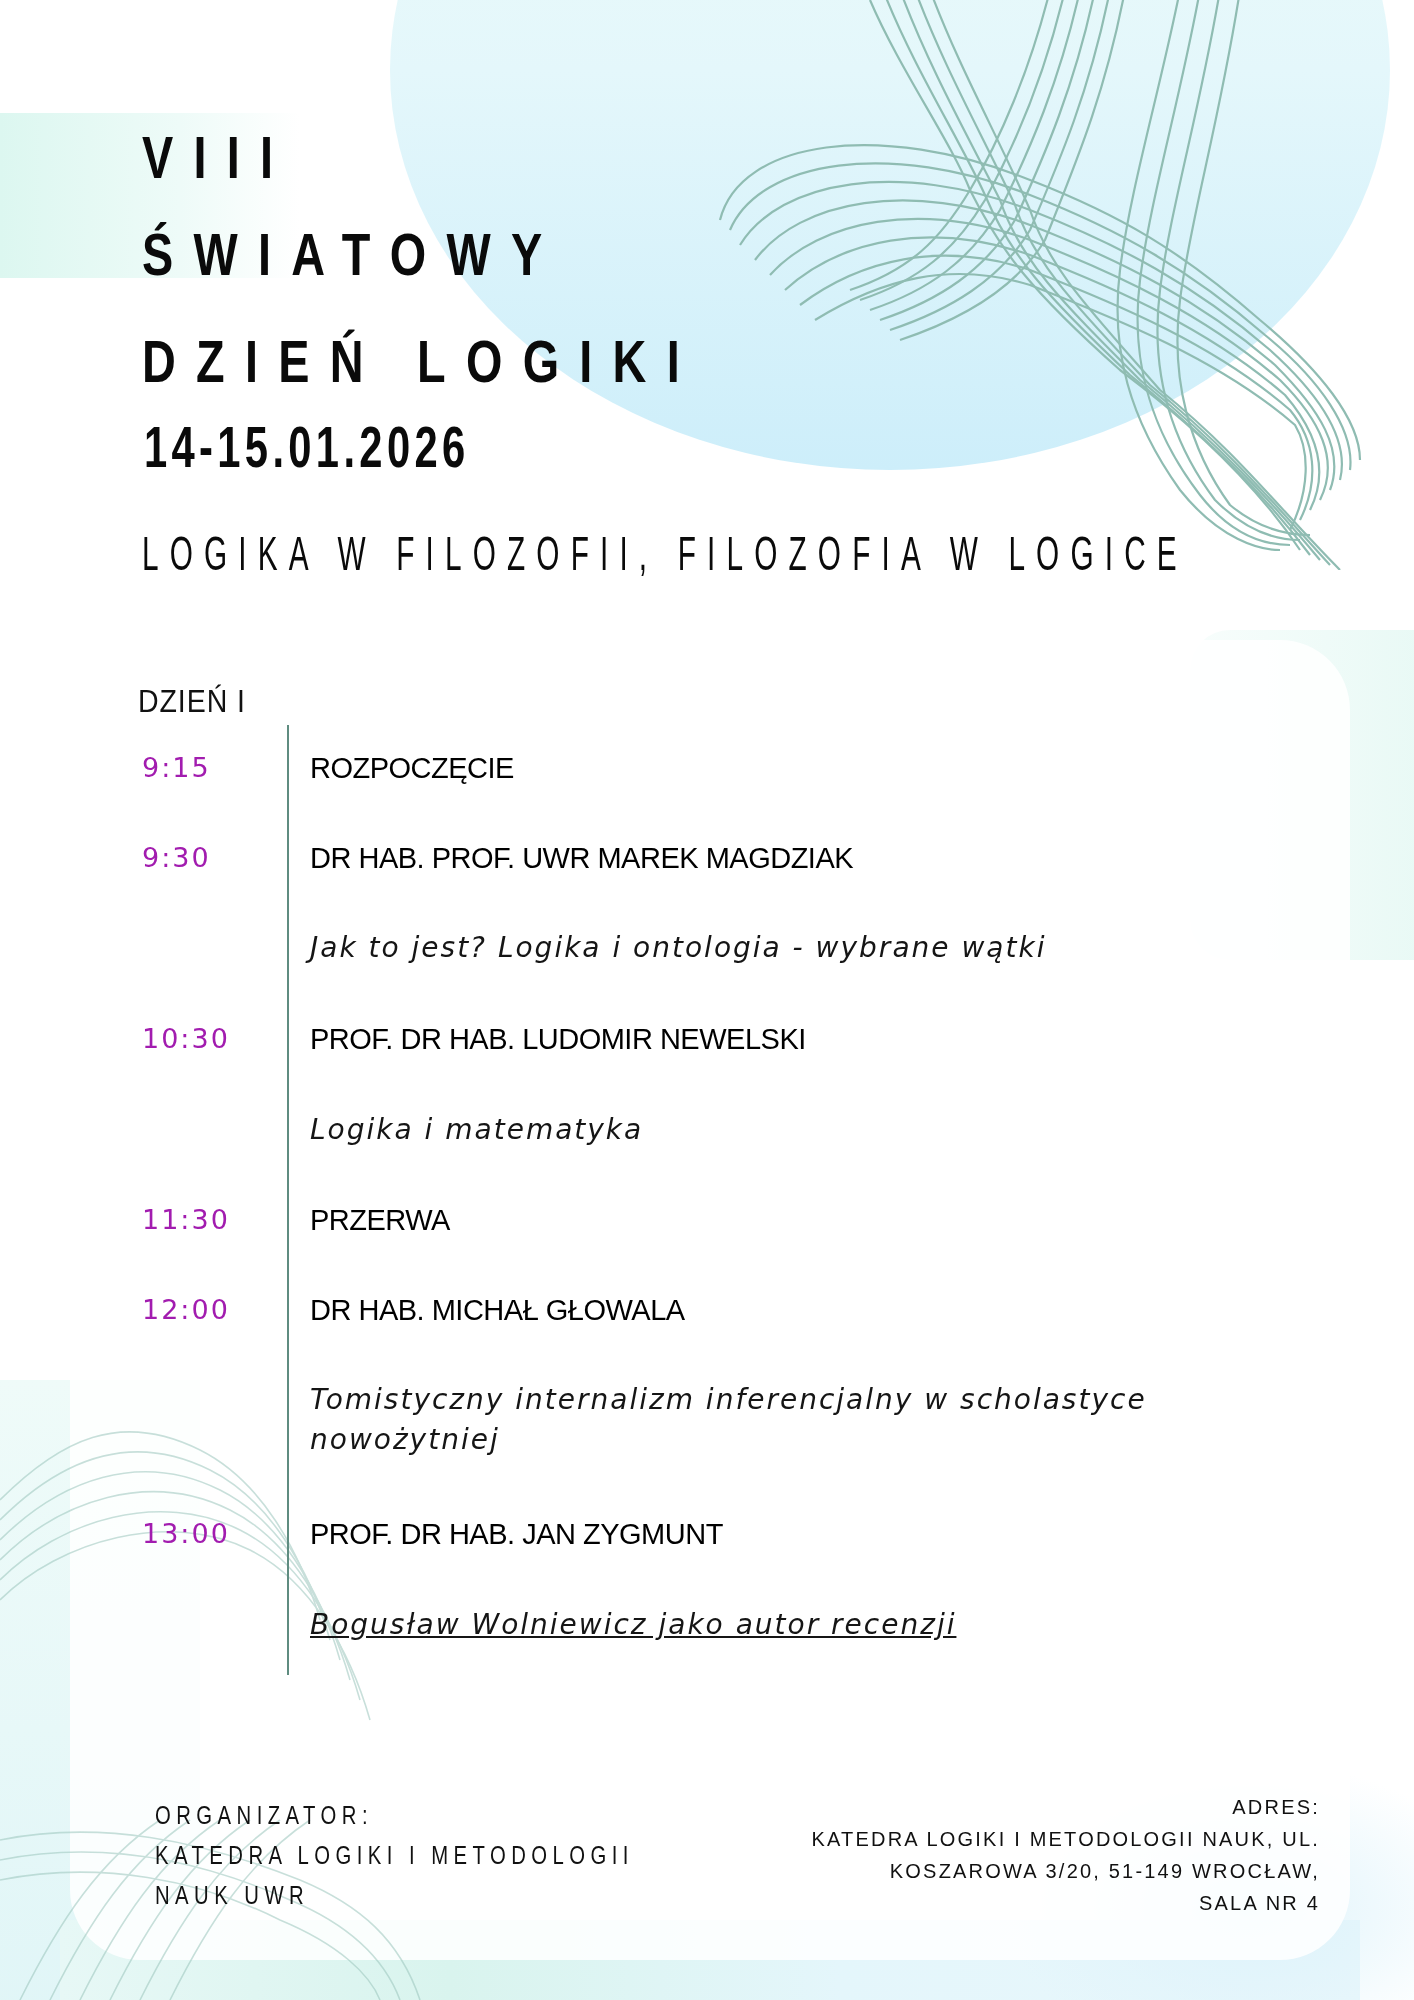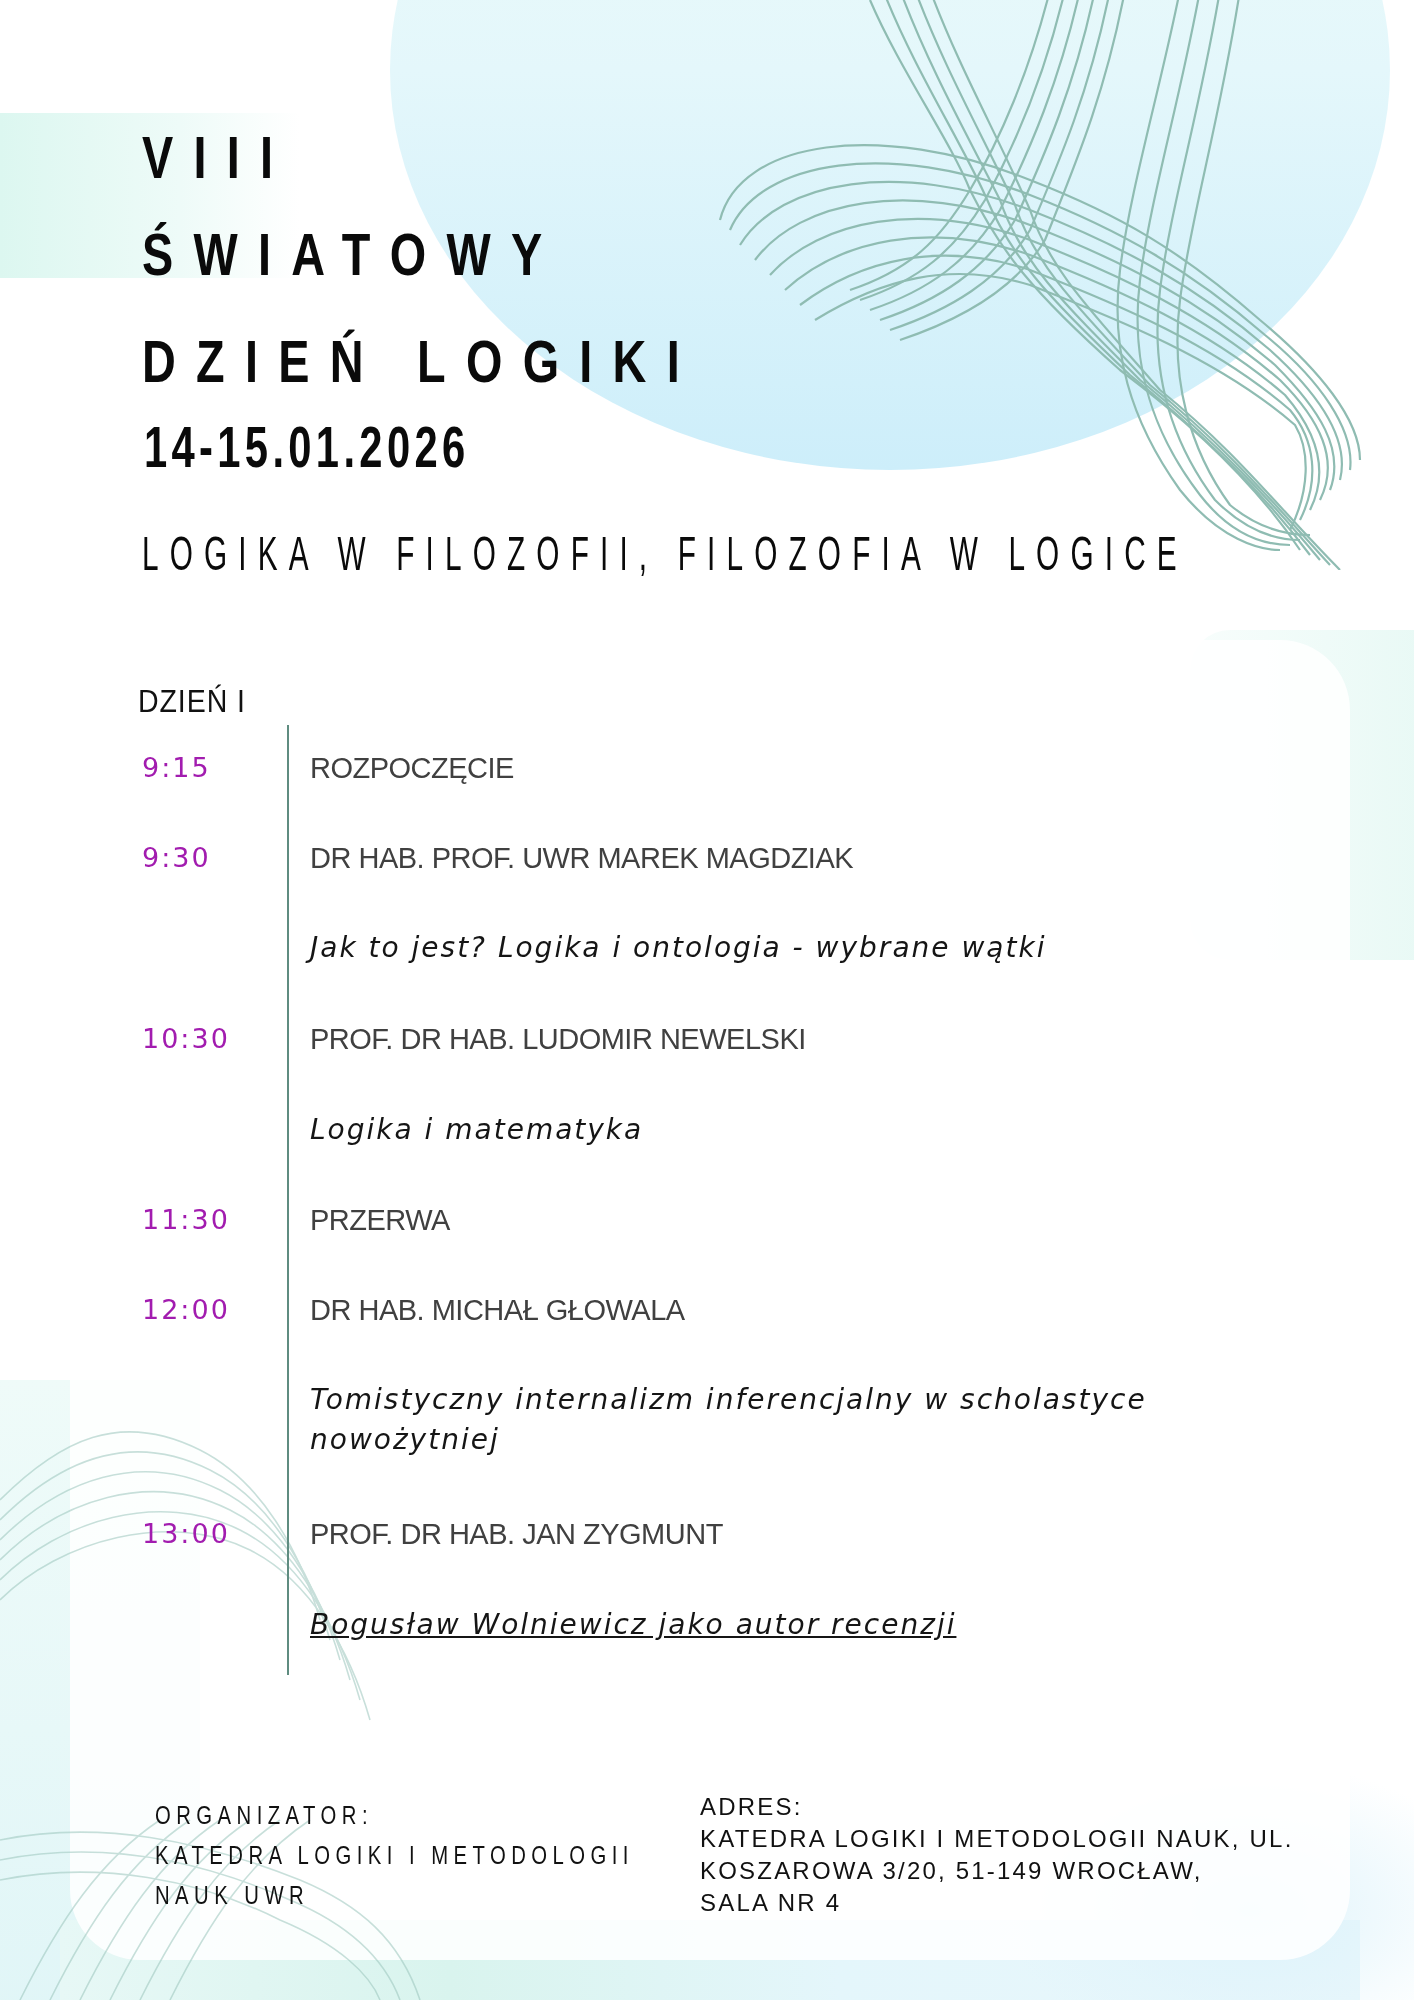--- a/index.html
+++ b/index.html
@@ -81,38 +81,38 @@
     }
     .row { position: absolute; left: 0; width: 1414px; }
     .row .time {
       position: absolute; left: 142px;
       font-family: "DejaVu Sans", sans-serif; font-size: 27px; letter-spacing: 2px;
       color: #a21caf;
     }
     .row .speaker {
       position: absolute; left: 310px;
       font-size: 29px; letter-spacing: -0.5px;
-      color: #404040; white-space: nowrap;
+      color: #000000; white-space: nowrap;
     }
     .row .talk {
       position: absolute; left: 310px; width: 900px;
       font-family: "DejaVu Sans", sans-serif; font-style: italic;
       font-size: 28px; letter-spacing: 2px; line-height: 40px;
       color: #151515;
     }
     .footer-org {
       position: absolute; left: 155px; top: 1795px;
       font-size: 26px; letter-spacing: 7px; line-height: 40px;
       transform: scaleX(0.78); transform-origin: left top;
       color: #111; white-space: nowrap;
     }
     .footer-addr {
       position: absolute; left: 700px; top: 1791px; width: 620px;
-      text-align: left;
-      font-size: 24px; letter-spacing: 2.2px; line-height: 32px;
+      text-align: right;
+      font-size: 20px; letter-spacing: 2.2px; line-height: 32px;
       color: #111;
     }
   </style>
 </head>
 <body>
 
 <div class="bg-layer">
   <div class="blob blob-top-circle"></div>
   <div class="blob blob-left-strip"></div>
   <div class="blob blob-right-mint"></div>

